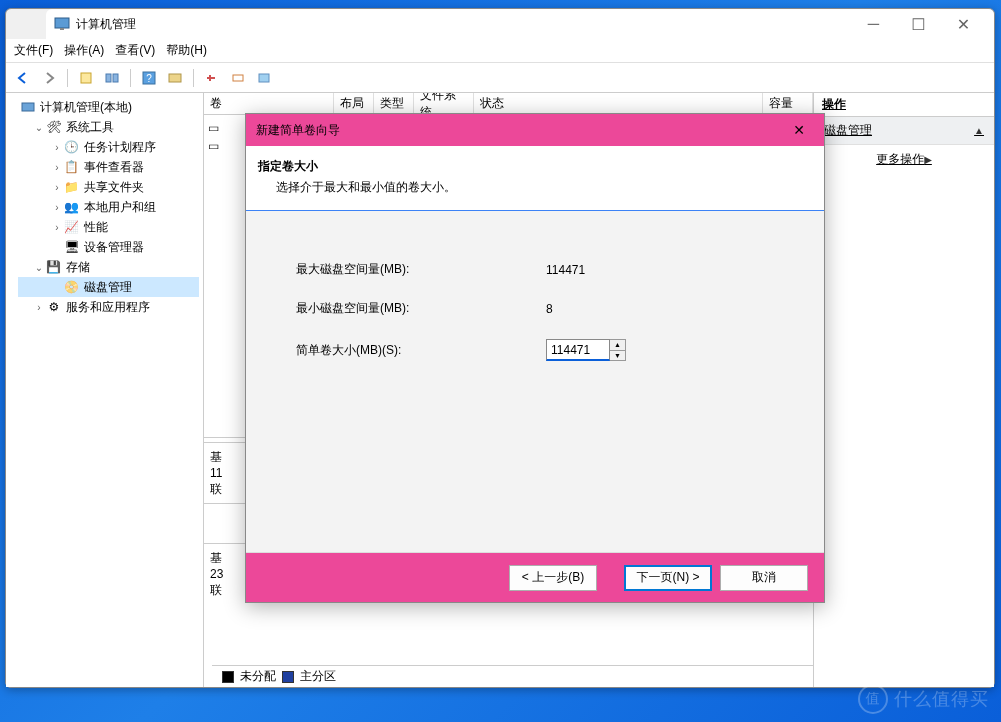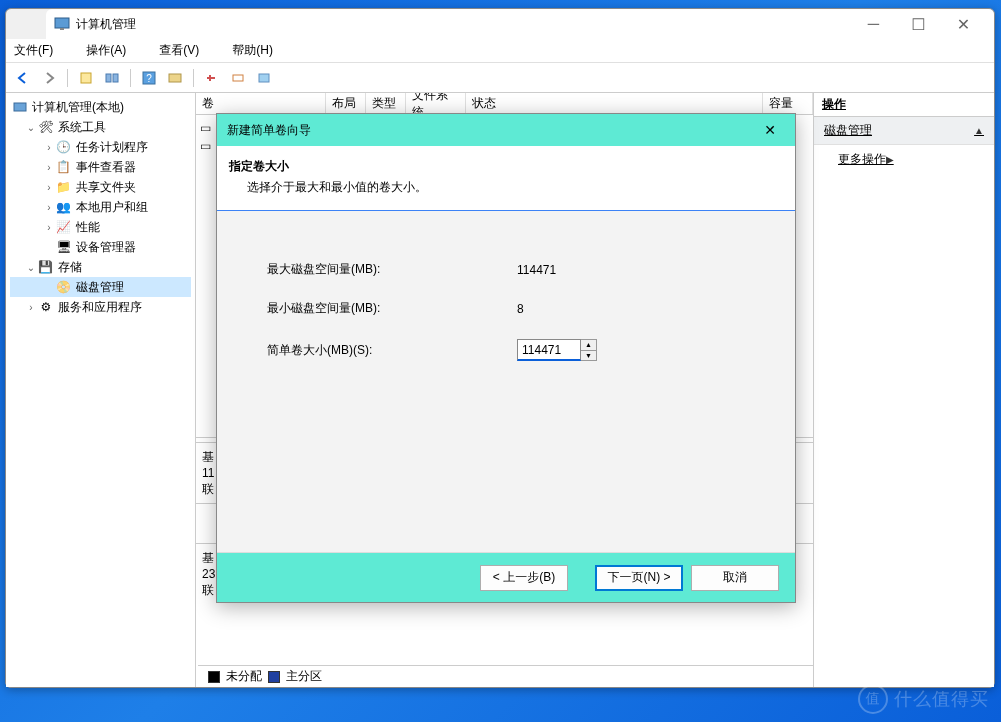--- a/index.html
+++ b/index.html
@@ -3,48 +3,48 @@
 <meta charset="utf-8">
 <style>
 * { box-sizing: border-box; margin: 0; padding: 0; font-family: "Microsoft YaHei", "Segoe UI", sans-serif; }
 body { background: linear-gradient(135deg, #0a5fd9 0%, #1e7fe8 50%, #0a5fd9 100%); width: 1001px; height: 722px; overflow: hidden; position: relative; }
 .window { position: absolute; left: 5px; top: 8px; width: 990px; height: 680px; background: #f0f0f0; border: 1px solid #888; border-radius: 6px; box-shadow: 0 2px 10px rgba(0,0,0,0.3); display: flex; flex-direction: column; }
 .titlebar { height: 30px; display: flex; align-items: center; padding: 0 8px; background: #fff; border-radius: 6px 6px 0 0; margin-left: 40px; }
 .titlebar .appicon { width: 16px; height: 16px; margin-right: 6px; }
 .titlebar .title { font-size: 12px; flex: 1; }
 .winbtns { display: flex; }
 .winbtn { width: 45px; height: 30px; display: flex; align-items: center; justify-content: center; color: #666; }
-.menubar { height: 24px; background: #fff; display: flex; align-items: center; padding: 0 8px; gap: 33px; font-size: 12px; border-bottom: 1px solid #e0e0e0; }
+.menubar { height: 24px; background: #fff; display: flex; align-items: center; padding: 0 8px; gap: 11px; font-size: 12px; border-bottom: 1px solid #e0e0e0; }
 .menubar span { cursor: default; }
 .toolbar { height: 30px; background: #fff; border-bottom: 1px solid #ccc; display: flex; align-items: center; padding: 0 6px; gap: 4px; }
 .tbtn { width: 22px; height: 22px; display: flex; align-items: center; justify-content: center; border: 1px solid transparent; cursor: pointer; }
 .tsep { width: 1px; height: 18px; background: #ccc; margin: 0 3px; }
 .content { flex: 1; display: flex; background: #fff; overflow: hidden; }
-.tree { width: 190px; border-right: 1px solid #ccc; padding: 4px; font-size: 12px; overflow: auto; }
+.tree { width: 190px; border-right: 1px solid #ccc; padding: 4px; font-size: 12px; overflow: auto; margin-left: 8px; }
 .tnode { display: flex; align-items: center; height: 20px; padding: 0 2px; cursor: default; white-space: nowrap; }
 .tnode.sel { background: #cce8ff; }
 .tnode .exp { width: 14px; text-align: center; color: #666; font-size: 10px; }
 .tnode .ico { width: 16px; height: 16px; margin-right: 4px; display: inline-flex; align-items: center; justify-content: center; }
 .ind1 { padding-left: 14px; }
 .ind2 { padding-left: 32px; }
 .middle { flex: 1; display: flex; flex-direction: column; border-right: 1px solid #ccc; position: relative; }
 .colhdr { height: 22px; background: #fff; border-bottom: 1px solid #ccc; display: flex; font-size: 12px; }
 .colhdr .col { border-right: 1px solid #e0e0e0; padding: 2px 6px; display: flex; align-items: center; }
 .lowerarea { height: 250px; border-top: 1px solid #ccc; overflow: hidden; font-size: 12px; }
 .disktxt { padding: 6px; line-height: 16px; }
-.legend { position: absolute; bottom: 0; left: 2px; right: 0; height: 22px; background: #fff; border-top: 1px solid #ccc; display: flex; align-items: center; padding: 0 10px; gap: 6px; font-size: 12px; }
+.legend { position: absolute; bottom: 0; left: 8px; right: 0; height: 22px; background: #fff; border-top: 1px solid #ccc; display: flex; align-items: center; padding: 0 10px; gap: 6px; font-size: 12px; }
 .legend .sq { width: 12px; height: 12px; border: 1px solid #333; }
 .actions { width: 180px; font-size: 12px; text-decoration: underline; }
 .actions .hdr { background: #fff; border-bottom: 1px solid #ccc; padding: 3px 8px; font-weight: bold; }
 .actions .sec { background: #f5f5f5; padding: 5px 10px; border-bottom: 1px solid #e0e0e0; display: flex; justify-content: space-between; align-items: center; }
 .actions .sec.top { background: #eef0f2; }
-.actions .item { padding: 6px 24px; display: flex; justify-content: flex-start; align-items: center; }
+.actions .item { padding: 6px 24px; display: flex; justify-content: center; align-items: center; }
 .arrow { color: #333; font-size: 10px; }
 
-.dialog { position: absolute; left: 216px; top: 113px; width: 580px; height: 490px; background: #5eead4; border: 1px solid #888; box-shadow: 0 4px 20px rgba(0,0,0,0.3); display: flex; flex-direction: column; }
+.dialog { position: absolute; left: 245px; top: 113px; width: 580px; height: 490px; background: #ec4899; border: 1px solid #888; box-shadow: 0 4px 20px rgba(0,0,0,0.3); display: flex; flex-direction: column; }
 .dtitle { height: 32px; display: flex; align-items: center; padding: 0 10px; font-size: 12px; }
 .dtitle .t { flex: 1; }
 .dclose { width: 30px; height: 28px; display: flex; align-items: center; justify-content: center; font-size: 14px; cursor: pointer; }
 .dhdr { padding: 12px 12px 14px; border-bottom: 1px solid #3b82f6; background: #fff; }
 .dhdr .h1 { font-size: 12px; font-weight: bold; }
 .dhdr .h2 { font-size: 12px; padding-left: 18px; margin-top: 4px; }
 .dbody { flex: 1; background: #f3f3f3; padding: 50px 50px; font-size: 12px; }
 .frow { display: flex; align-items: center; margin-bottom: 22px; }
 .frow .flab { width: 250px; }
 .frow .fval { }

